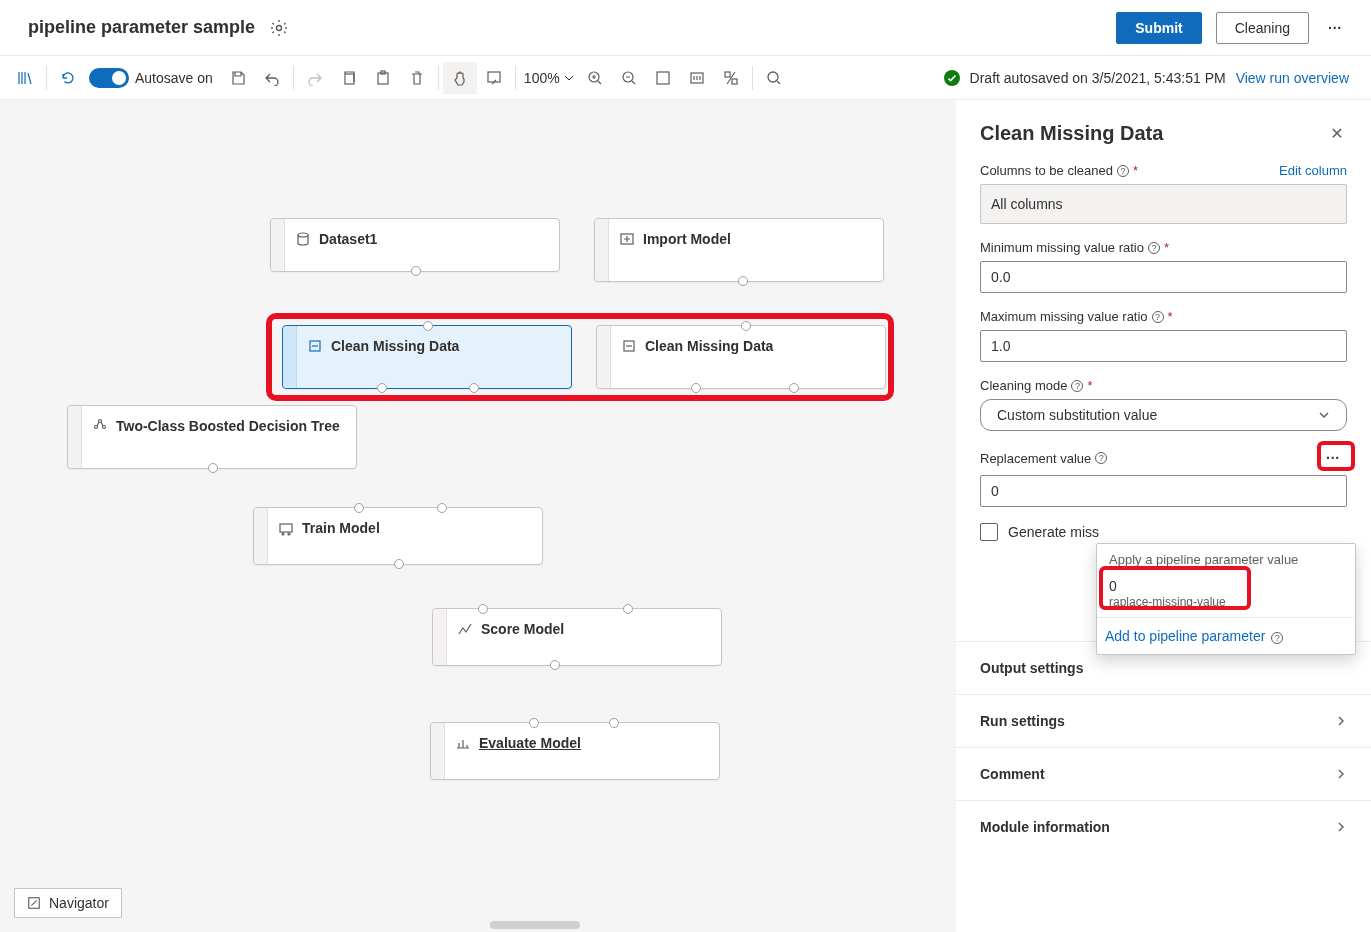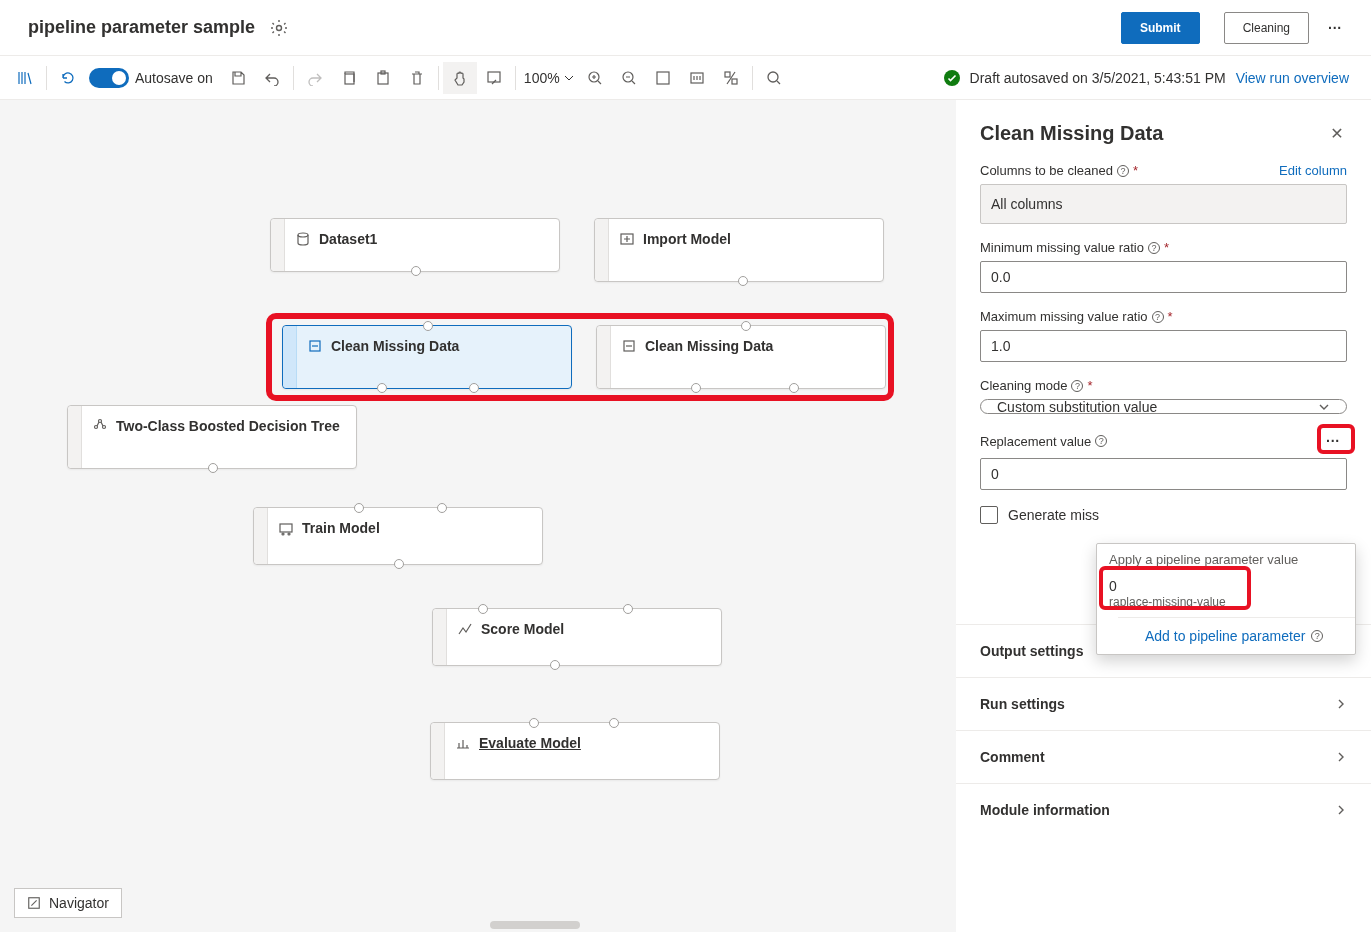--- a/index.html
+++ b/index.html
@@ -21,23 +21,23 @@
     padding: 0 20px 0 28px;
     border-bottom: 1px solid #edebe9;
   }
   .title { font-size: 18px; font-weight: 600; margin-right: 14px; }
   .gear { width: 20px; height: 20px; color: #605e5c; cursor: pointer; }
   .header-spacer { flex: 1; }
   .btn {
     height: 32px;
     padding: 0 18px;
     border-radius: 2px;
-    font-size: 12px;
+    font-size: 14px;
     cursor: pointer;
-    margin-left: 24px;
+    margin-left: 14px;
     border: 1px solid #8a8886;
     background: #fff;
     color: #323130;
   }
   .btn-primary { background: #0f6cbd; border-color: #0f6cbd; color: #fff; font-weight: 600; }
   .ellipsis-btn { width: 32px; text-align: center; font-weight: bold; cursor: pointer; margin-left: 10px; color:#323130; }
 
   
   .toolbar {
     height: 44px;
@@ -160,21 +160,21 @@
   .field-label .req{ color:#a4262c; }
   .edit-link{ margin-left:auto; color:#0f6cbd; cursor:pointer; font-size:13px;}
   .info-icon{ width:12px;height:12px; border:1px solid #605e5c; border-radius:50%; display:inline-flex; align-items:center; justify-content:center; font-size:9px; color:#605e5c; cursor:default;}
   .field-input{
     width:100%; height:32px; border:1px solid #8a8886; border-radius:2px;
     padding:0 10px; font-size:14px; font-family:inherit; color:#323130; background:#fff;
   }
   .field-input[readonly]{ background:#f3f2f1; border-color:#c8c6c4; color:#323130;}
   .field-input.tall{ height:40px; }
   .field-select{
-    width:100%; height:15px; border:1px solid #8a8886; border-radius:11px;
+    width:100%; height:32px; border:1px solid #8a8886; border-radius:11px;
     padding:0 16px; font-size:14px; display:flex; align-items:center; justify-content:space-between;
     cursor:pointer;
   }
   .chev{width:12px;height:12px;color:#605e5c;}
 
   .field-row{ display:flex; align-items:center; gap:8px; }
   .field-more-btn{
     width:28px; height:22px; display:flex; align-items:center; justify-content:center;
     cursor:pointer; font-weight:bold; color:#323130;
   }
@@ -193,21 +193,21 @@
     position:absolute;
     background:#fff; border:1px solid #c8c6c4; box-shadow:0 6px 16px rgba(0,0,0,0.18);
     border-radius:2px;
     z-index:20;
     width:260px;
     font-size:14px;
   }
   .popup-header{ color:#605e5c; padding:8px 12px 4px 12px; font-size:13px;}
   .popup-item{ padding:6px 12px; cursor:pointer; line-height:1.3;}
   .popup-sub{ color:#605e5c; font-size:12px;}
-  .popup-link{ padding:10px 27px; color:#0f6cbd; cursor:pointer; display:flex; align-items:center; gap:6px; border-top:1px solid #edebe9;margin-left:21px;}
+  .popup-link{ padding:10px 8px; color:#0f6cbd; cursor:pointer; display:flex; align-items:flex-end; gap:6px; border-top:1px solid #edebe9;}
   .popup-highlight{
     position:absolute; border:4px solid #e81123; border-radius:6px; pointer-events:none;
   }
 
   
   .section{
     border-top:1px solid #edebe9;
     padding: 18px 24px;
     display:flex; align-items:center; justify-content:space-between;
     font-weight:600; cursor:pointer;

